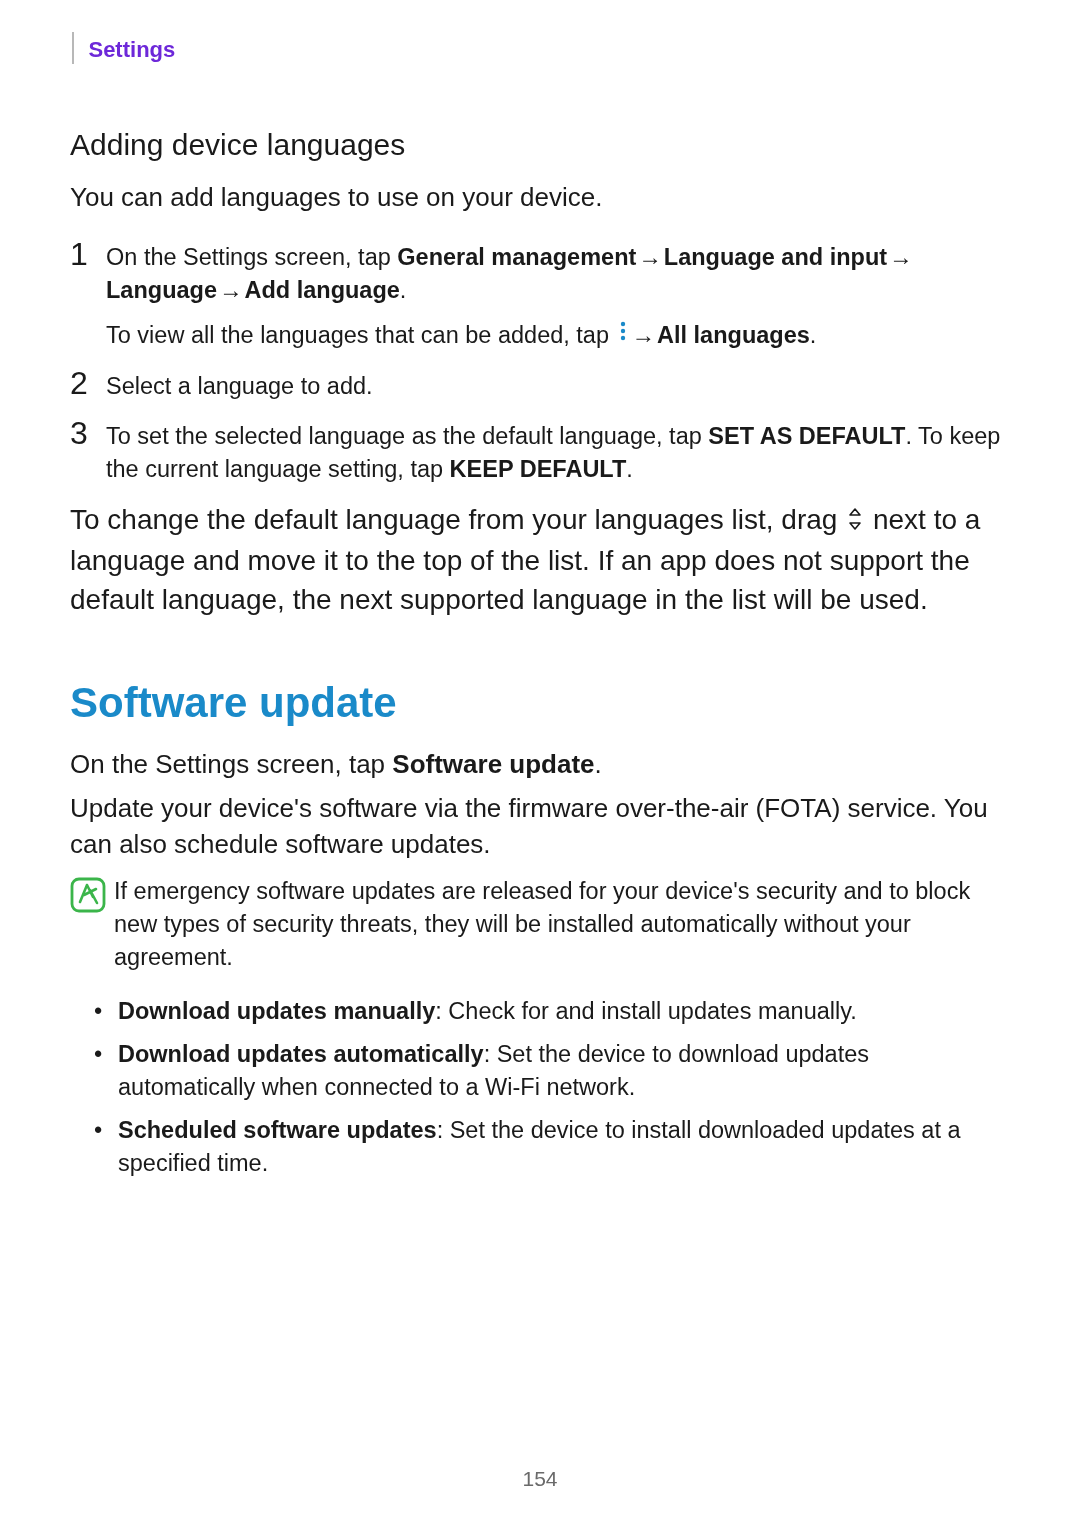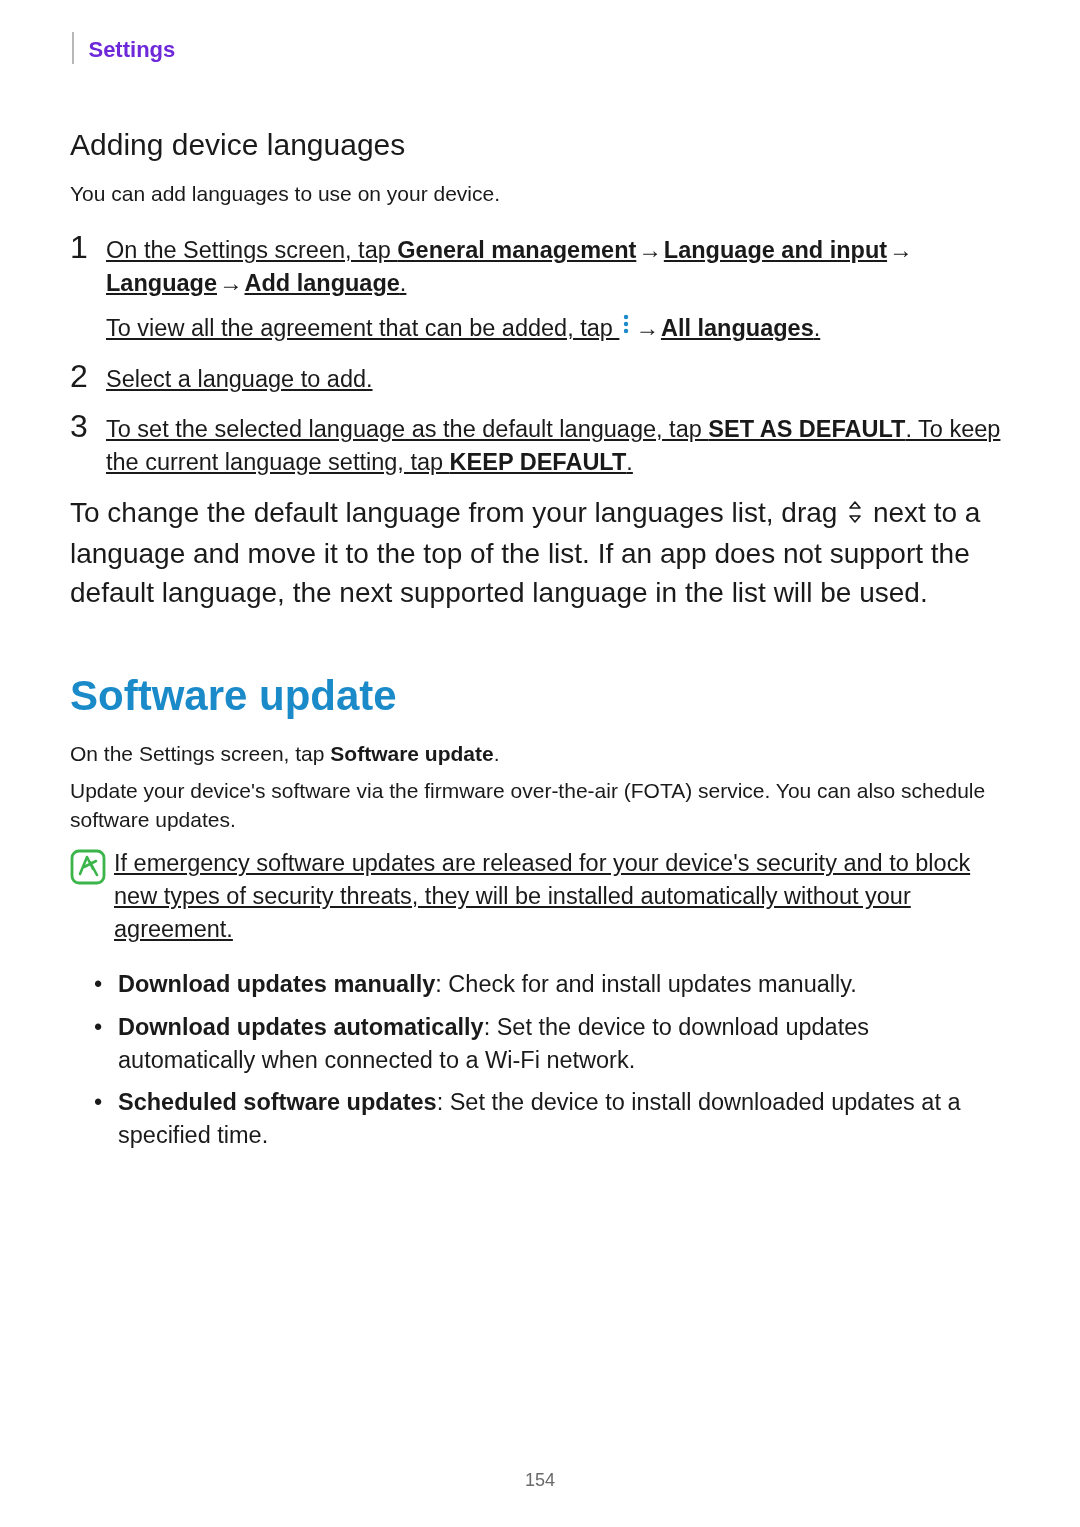--- a/index.html
+++ b/index.html
@@ -33,21 +33,21 @@
     font-size: 22px;
     vertical-align: middle;
     font-weight: bold;
   }
   .section-h2 {
     font-size: 30px;
     font-weight: 400;
     margin-bottom: 18px;
   }
   .para {
-    font-size: 21px;
+    font-size: 26px;
     line-height: 1.38;
     margin-bottom: 22px;
   }
   .steps {
     margin-top: 8px;
   }
   .step {
     display: flex;
     margin-bottom: 14px;
   }
@@ -59,21 +59,20 @@
     line-height: 1;
     color: #1a1a1a;
     font-family: "Segoe UI Light", "Segoe UI", Arial, sans-serif;
     padding-top: 0px;
   }
   .step-body {
     flex: 1;
     font-size: 23.5px;
     line-height: 1.4;
     padding-top: 3px;
-    text-decoration: underline;
   }
   .step-body .sub {
     margin-top: 12px;
   }
   .bold { font-weight: 700; }
   .arrow { display:inline-block; margin: 0 2px; }
   .more-icon {
     display: inline-block;
     vertical-align: middle;
     margin: 0 2px;
@@ -96,21 +95,20 @@
   .h1-blue {
     color: #1a8ac9;
     font-size: 42px;
     font-weight: 700;
     margin-bottom: 20px;
   }
   .note-row {
     display: flex;
     margin-top: 10px;
     margin-bottom: 22px;
-    text-decoration: underline;
   }
   .note-icon {
     width: 44px;
     flex-shrink: 0;
     padding-top: 2px;
   }
   .note-body {
     flex: 1;
     font-size: 23.5px;
     line-height: 1.4;
@@ -129,21 +127,21 @@
     width: 24px;
     flex-shrink: 0;
   }
   .bullet-body { flex: 1; }
   .page-num {
     position: absolute;
     bottom: 36px;
     left: 0;
     width: 100%;
     text-align: center;
-    font-size: 18px;
+    font-size: 21px;
     color: #6a6a6a;
   }
 </style>
 </head>
 <body>
 
 <div class="page">
 
   <div class="header-area">
     <span class="header-rule"></span>
@@ -153,21 +151,21 @@
   <h2 class="section-h2">Adding device languages</h2>
   <p class="para">You can add languages to use on your device.</p>
 
   <div class="steps">
 
     <div class="step">
       <div class="step-num">1</div>
       <div class="step-body">
         <span>On the Settings screen, tap </span><span class="bold">General management</span><span class="arrow"> → </span><span class="bold">Language and input</span><span class="arrow"> → </span><span class="bold">Language</span><span class="arrow"> → </span><span class="bold">Add language</span><span>.</span>
         <div class="sub">
-          <span>To view all the agreement that can be added, tap </span><span class="more-icon"><svg width="10" height="22" viewBox="0 0 10 22">
+          <span>To view all the languages that can be added, tap </span><span class="more-icon"><svg width="10" height="22" viewBox="0 0 10 22">
                 <circle cx="5" cy="4" r="2.2" fill="#1a8ac9"></circle>
                 <circle cx="5" cy="11" r="2.2" fill="#1a8ac9"></circle>
                 <circle cx="5" cy="18" r="2.2" fill="#1a8ac9"></circle>
               </svg></span><span class="arrow"> → </span><span class="bold">All languages</span><span>.</span>
         </div>
       </div>
     </div>
 
     <div class="step">
       <div class="step-num">2</div>

